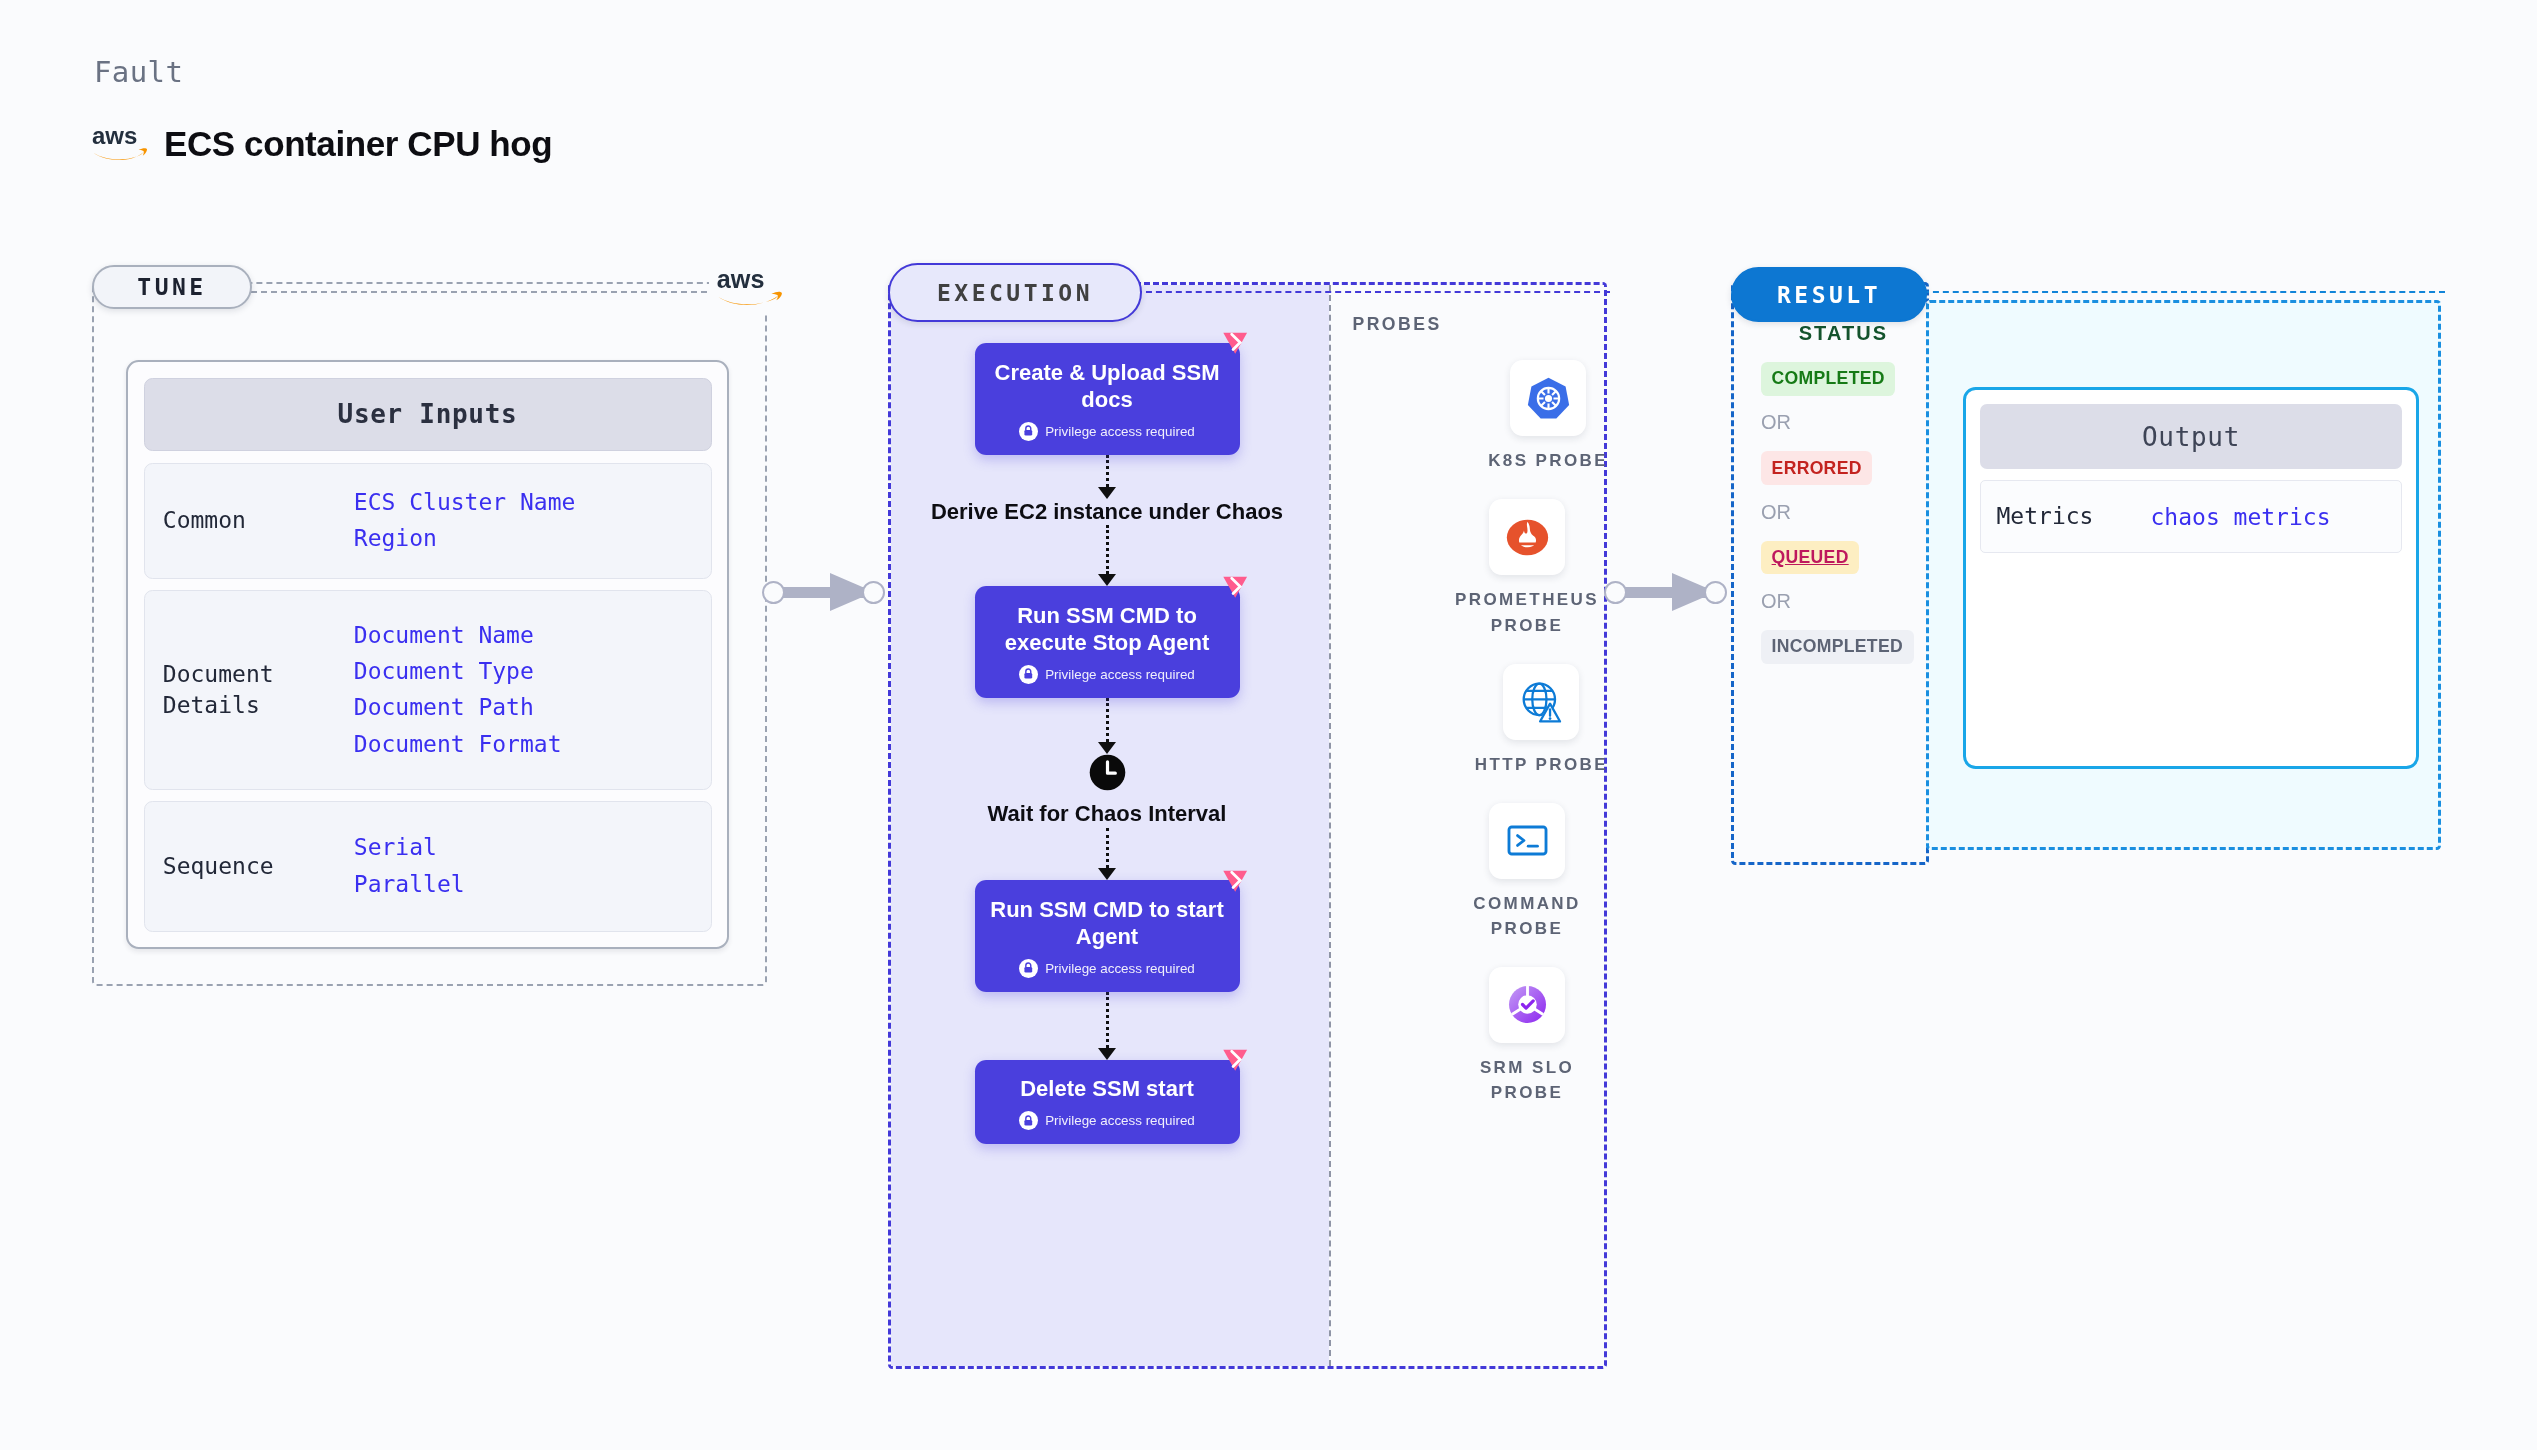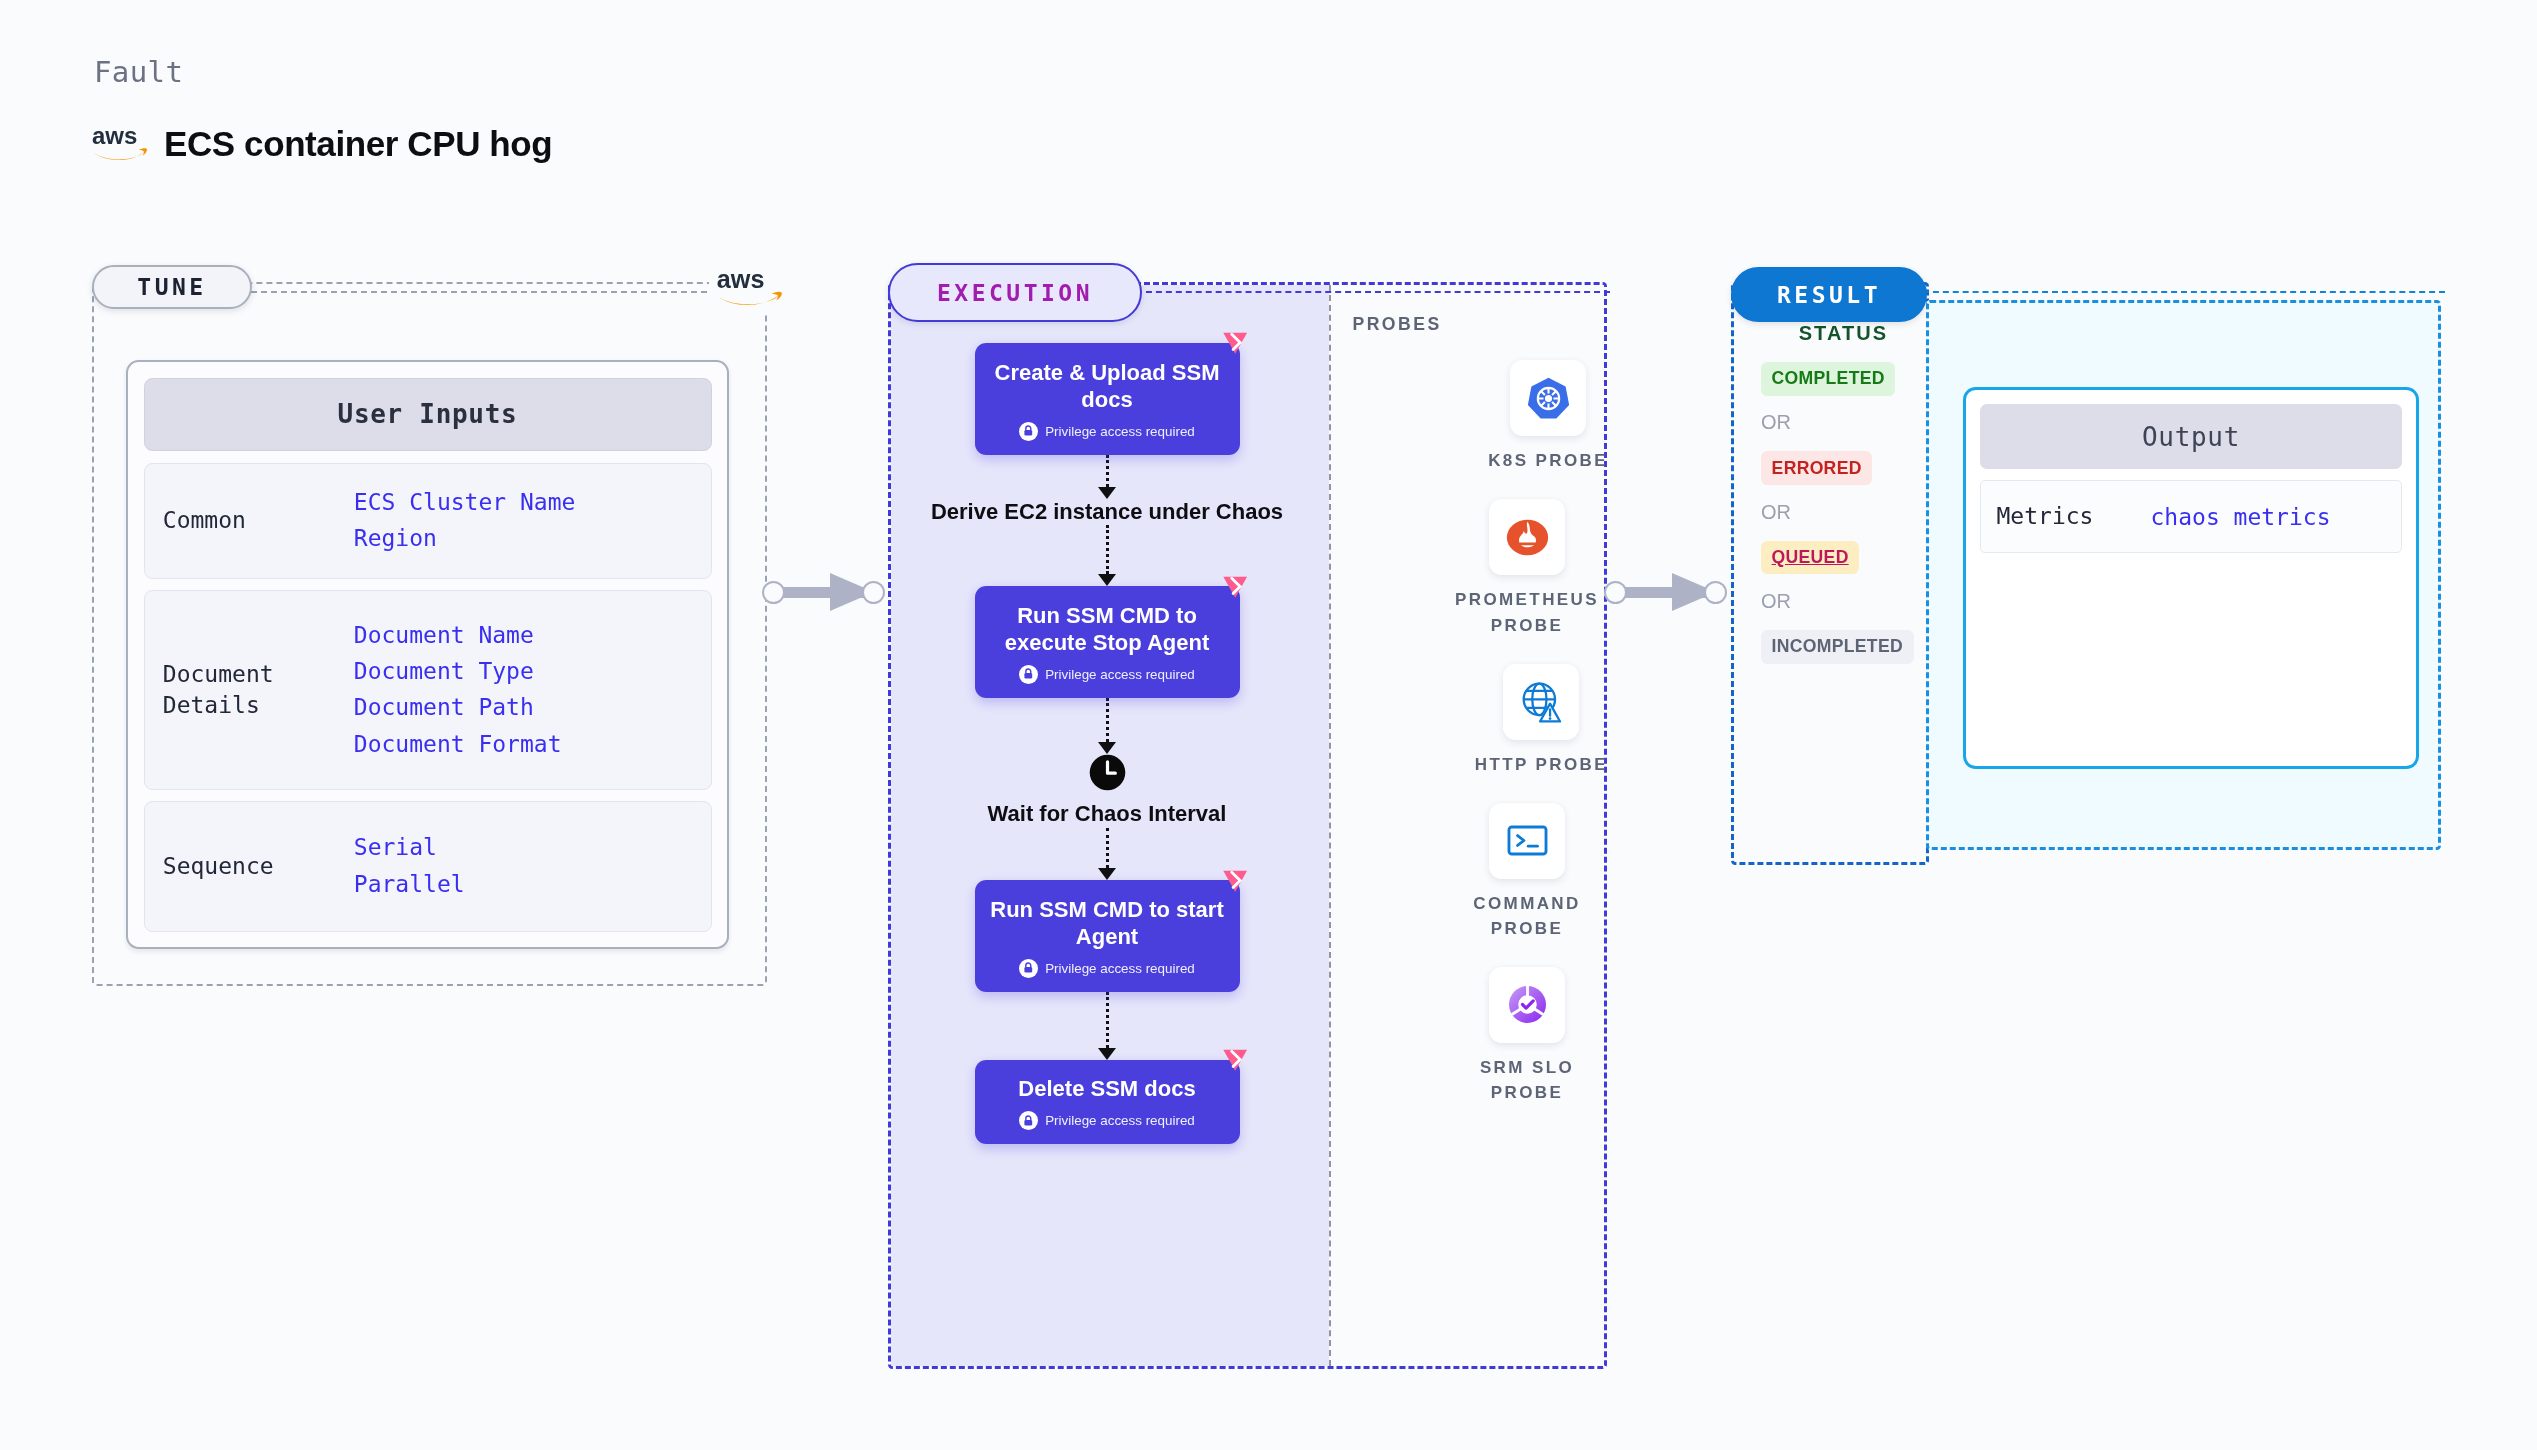--- a/index.html
+++ b/index.html
@@ -40,21 +40,21 @@
     box-shadow: 0 2.1px 6.4px rgba(30,36,60,.13);
   }
   .pill-tune {
     left: 92px; top: 265px; width: 160px; height: 44px;
     background: #f2f4f9; border: 2.8px solid #a9b0bd;
     color: #1d2230; font-size: 23px;
   }
   .pill-exec {
     left: 888px; top: 263px; width: 254px; height: 59px;
     background: #e7e8fb; border: 2.8px solid #4339d8;
-    color: #a21caf; font-size: 23px;
+    color: #404040; font-size: 23px;
   }
   .pill-result {
     left: 1731px; top: 267px; width: 196px; height: 55px;
     background: #0d77d2; border: 2.8px solid #0d77d2;
     color: #ffffff; font-size: 23px;
   }
 
   .dash-h {
     position: absolute; height: 0; border-top: 2.8px dashed #9aa2b1; z-index: 1;
   }
@@ -414,21 +414,21 @@
         <div class="tip"></div>
     </div>
 
     <div class="step">
       <span class="chaos-badge">
         <svg width="31" height="28" viewBox="0 0 44 40">
           <path d="M6 4 L40 4 L23 34 Z" fill="#ff5c8d"></path>
           <path d="M18 6 L30 18 L20 28" stroke="#ffffff" stroke-width="4" fill="none" stroke-linecap="round"></path>
         </svg>
       </span>
-      <div class="step-title">Delete SSM docs</div>
+      <div class="step-title">Delete SSM start</div>
       <div class="step-priv">
         <span class="lock-badge">
           <svg width="10.6" height="12" viewBox="0 0 15 17">
             <path d="M4 7V5a3.5 3.5 0 017 0v2" stroke="#4a3fdd" stroke-width="2" fill="none"></path>
             <rect x="2" y="7" width="11" height="8" rx="2" fill="#4a3fdd"></rect>
           </svg>
         </span>
         <span class="priv-txt">Privilege access required</span>
       </div>
     </div>

